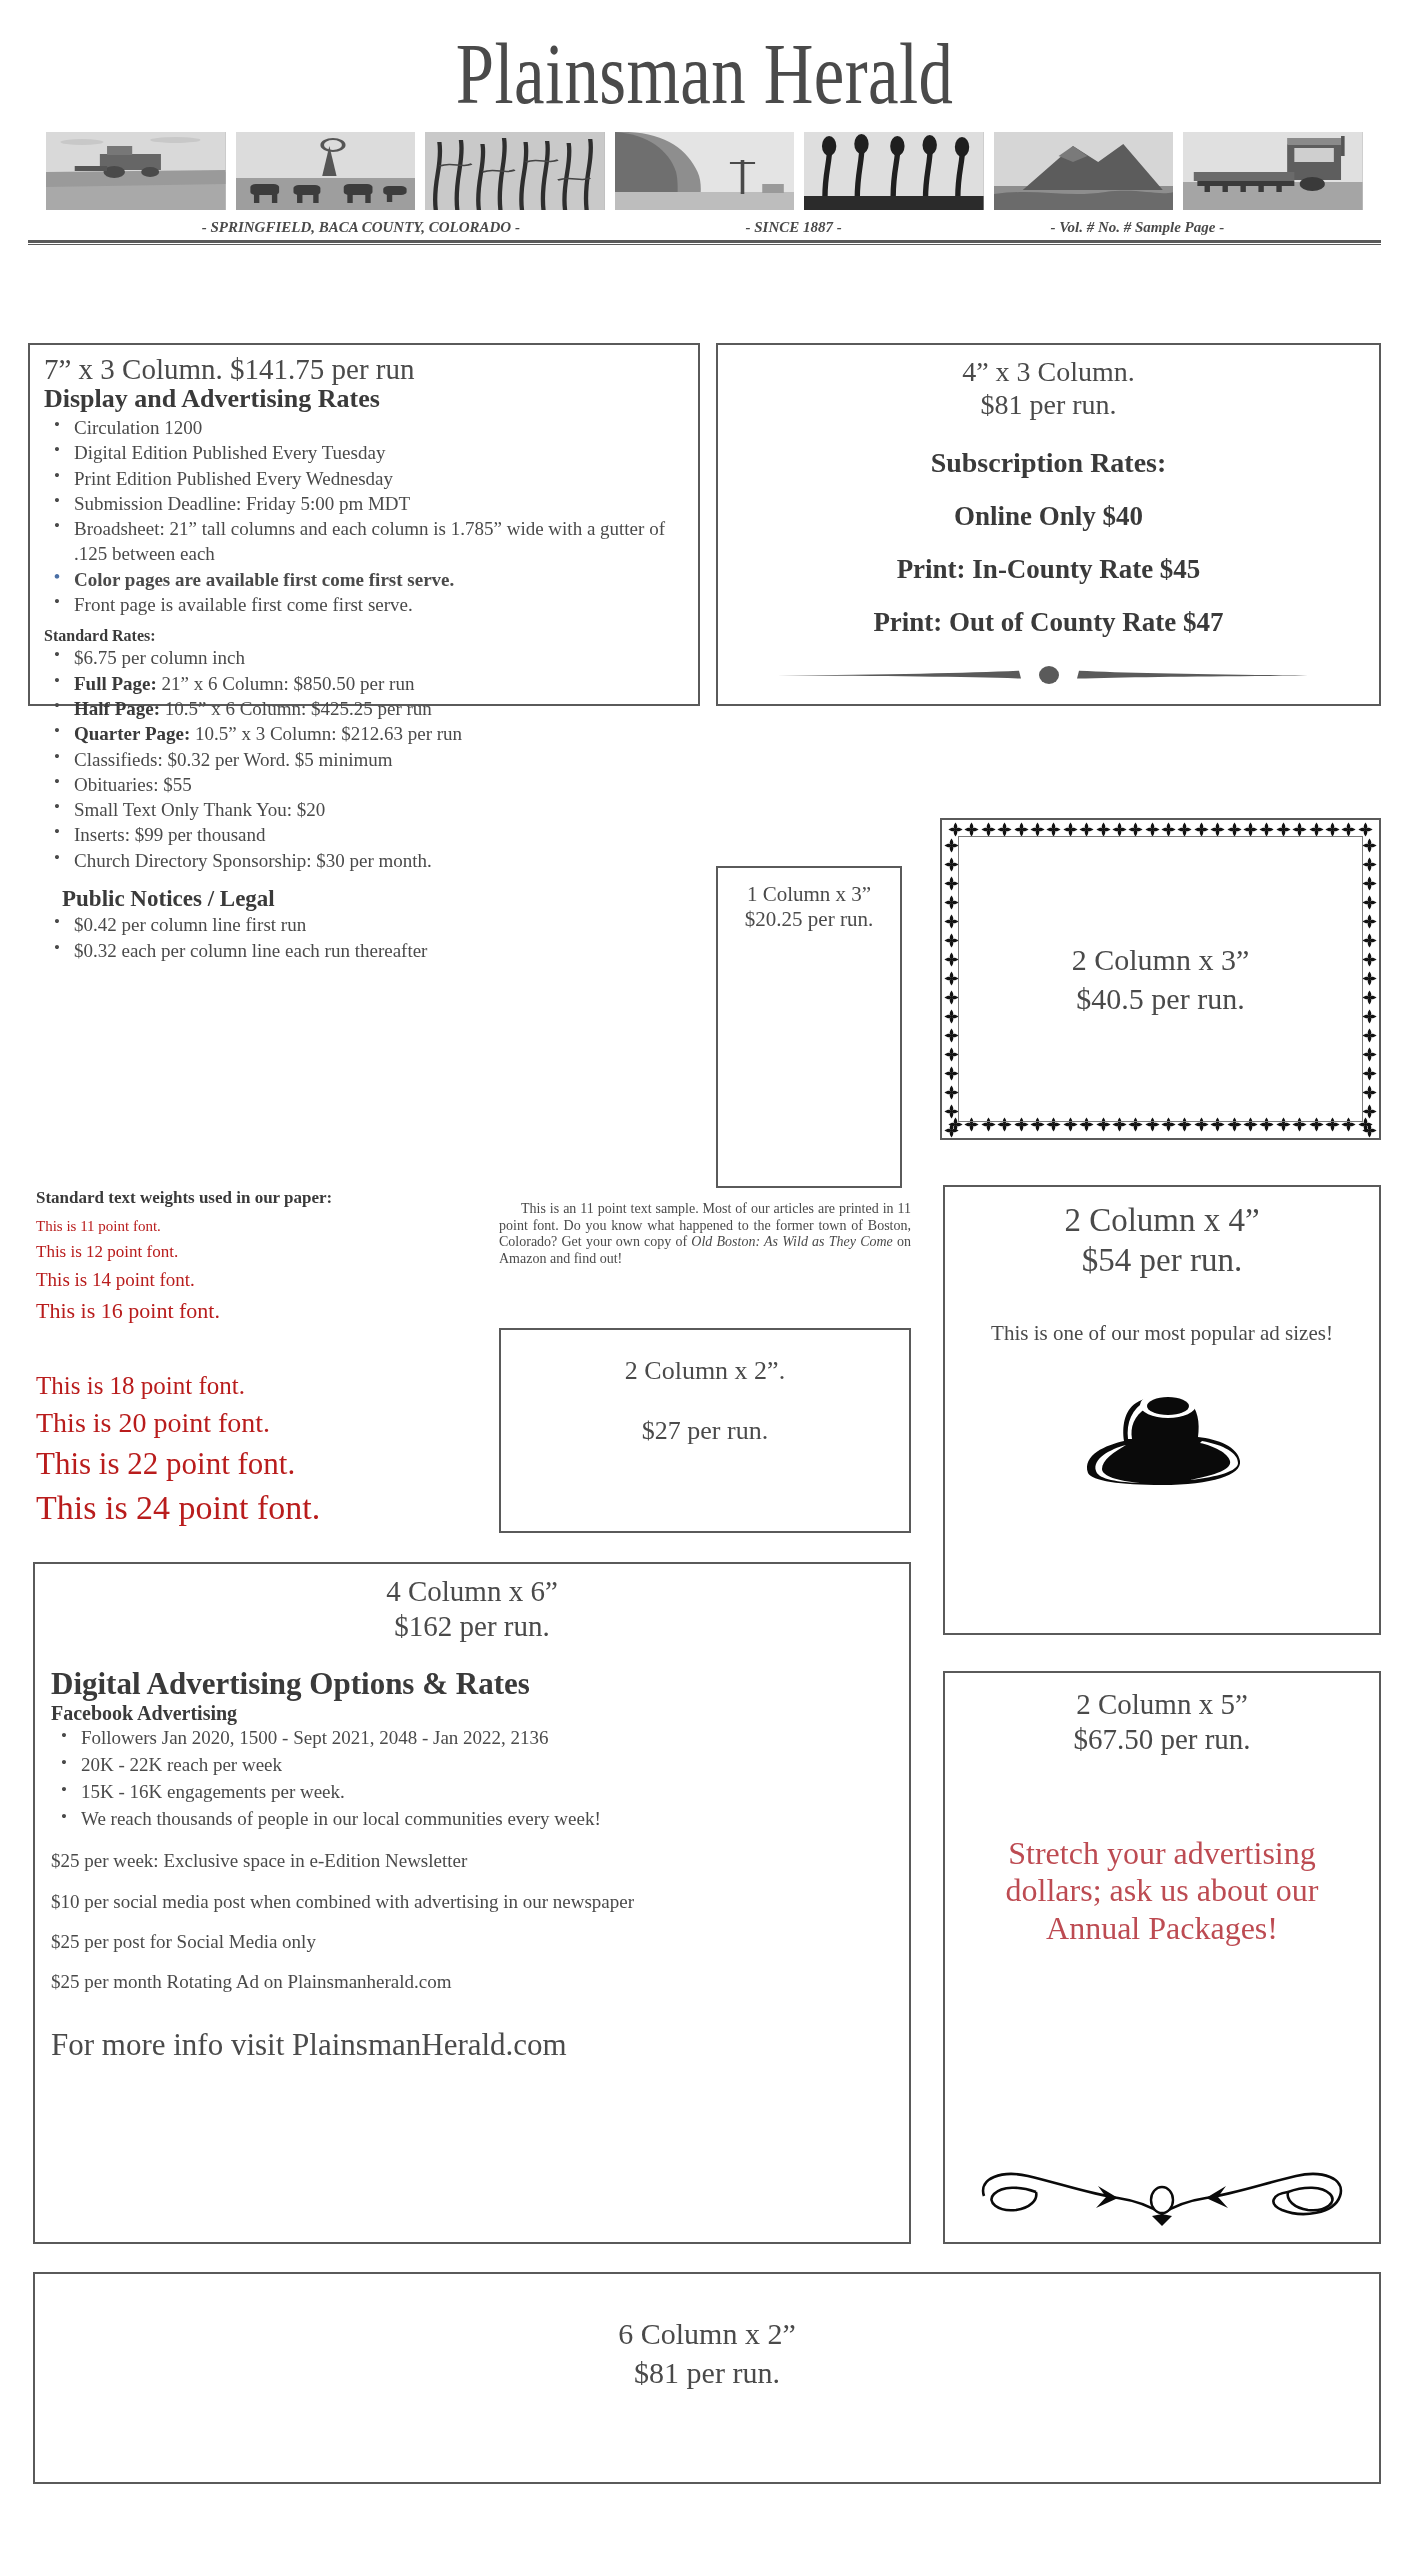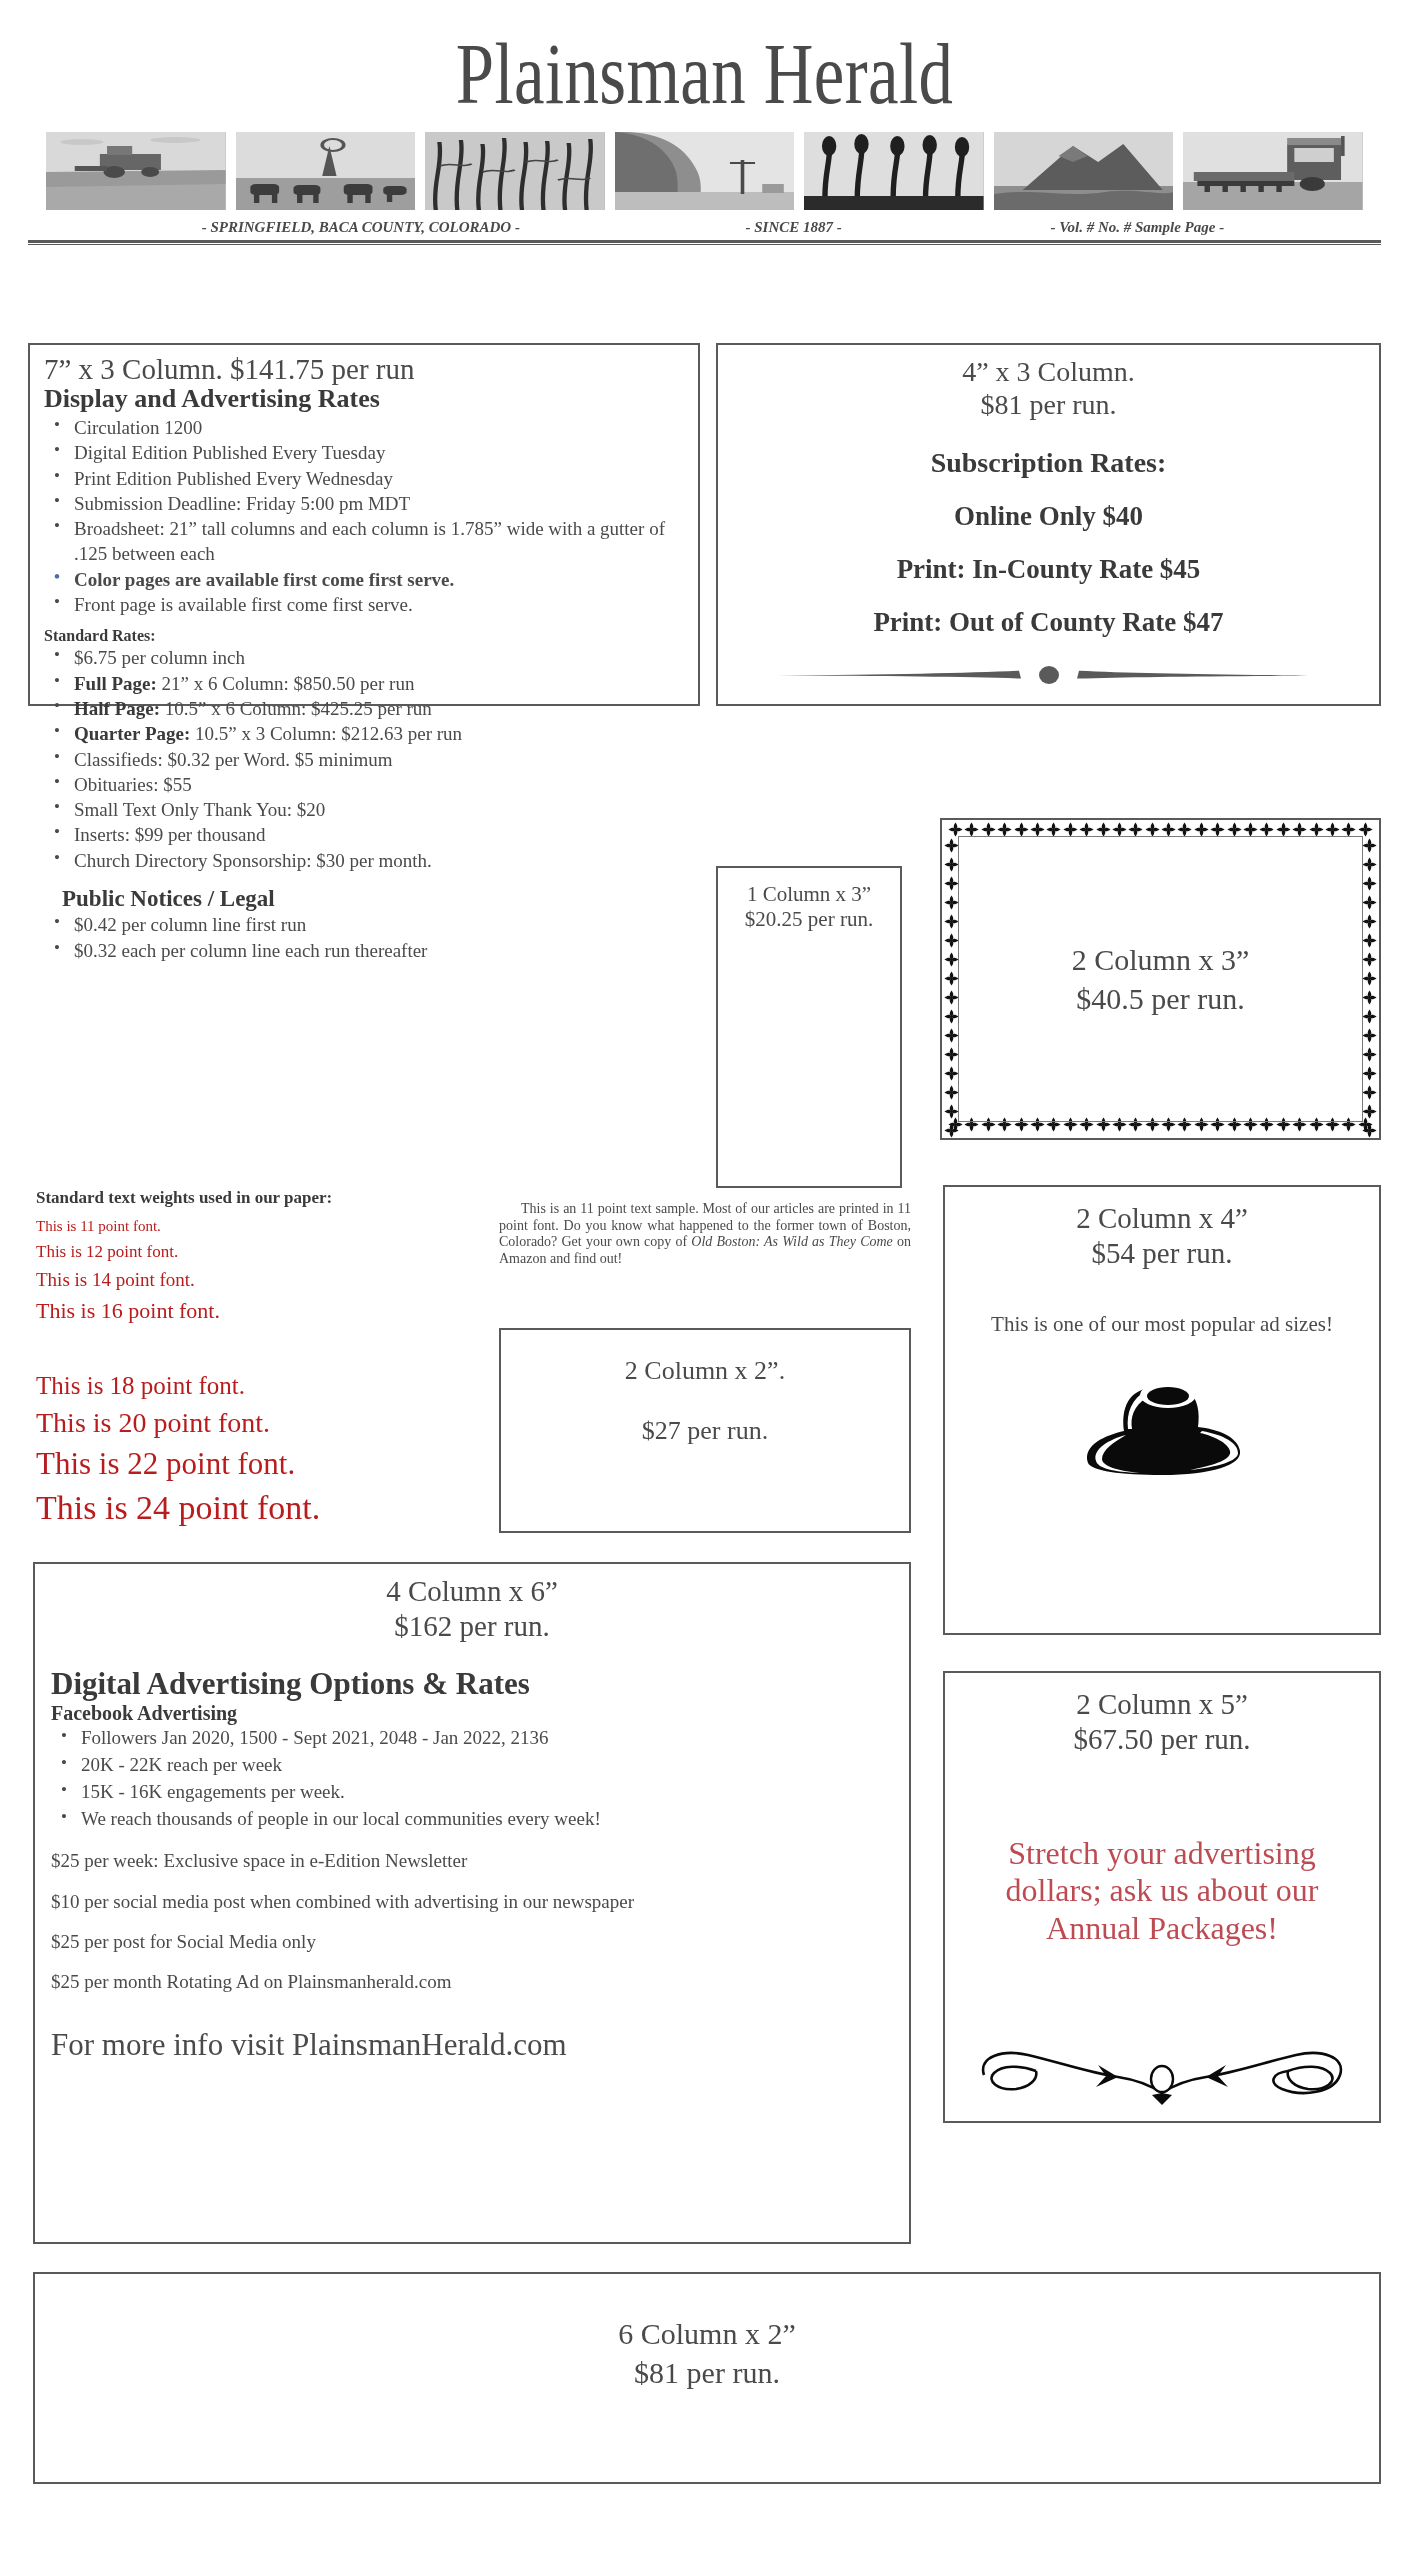--- a/index.html
+++ b/index.html
@@ -104,35 +104,35 @@
   }
   #sample11 i { font-style:italic; }
 
   
   #col2x2 { left:499px; top:1328px; width:412px; height:205px; padding:26px 10px 0 10px; }
   #col2x2 .t { font-size:26px; text-align:center; color:#4a4a4a; }
   #col2x2 .t2 { font-size:26px; text-align:center; color:#4a4a4a; margin-top:30px; }
 
   
   #col2x4 { left:943px; top:1185px; width:438px; height:450px; padding:14px 16px 0 16px; }
-  #col2x4 .size { font-size:29px; line-height:1.2; text-align:center; color:#4a4a4a; }
+  #col2x4 .size { font-size:33px; line-height:1.2; text-align:center; color:#4a4a4a; }
   #col2x4 .blurb { font-size:21px; line-height:1.85; text-align:center; color:#4a4a4a; margin-top:34px; }
   .hat-wrap { text-align:center; margin-top:22px; }
 
   
   #digital { left:33px; top:1562px; width:878px; height:682px; padding:10px 16px 0 16px; }
   #digital .size { font-size:29px; line-height:1.2; text-align:center; color:#4a4a4a; }
   #digital .h1 { font-size:31px; font-weight:bold; margin-top:22px; color:#3a3a3a; }
   #digital .h2 { font-size:20px; font-weight:bold; color:#3a3a3a; }
   #digital ul.bl li { font-size:19px; line-height:1.42; }
   #digital .para { font-size:19px; line-height:1.22; margin-top:17px; color:#4a4a4a; }
   #digital .cta { font-size:31px; margin-top:34px; color:#4a4a4a; }
 
   
-  #col2x5 { left:943px; top:1671px; width:438px; height:452px; padding:14px 16px 0 16px; }
+  #col2x5 { left:943px; top:1671px; width:438px; height:573px; padding:14px 16px 0 16px; }
   #col2x5 .size { font-size:29px; line-height:1.2; text-align:center; color:#4a4a4a; }
   #col2x5 .pitch {
     font-size:32px; line-height:1.18; text-align:center;
     color:#bd4b52; margin-top:78px;
   }
   .flourish-wrap { position:absolute; left:16px; right:16px; bottom:10px; text-align:center; }
 
   
   #banner { left:33px; top:2272px; width:1348px; height:212px; padding-top:40px; }
   #banner .t { font-size:30px; line-height:1.3; text-align:center; color:#4a4a4a; }

